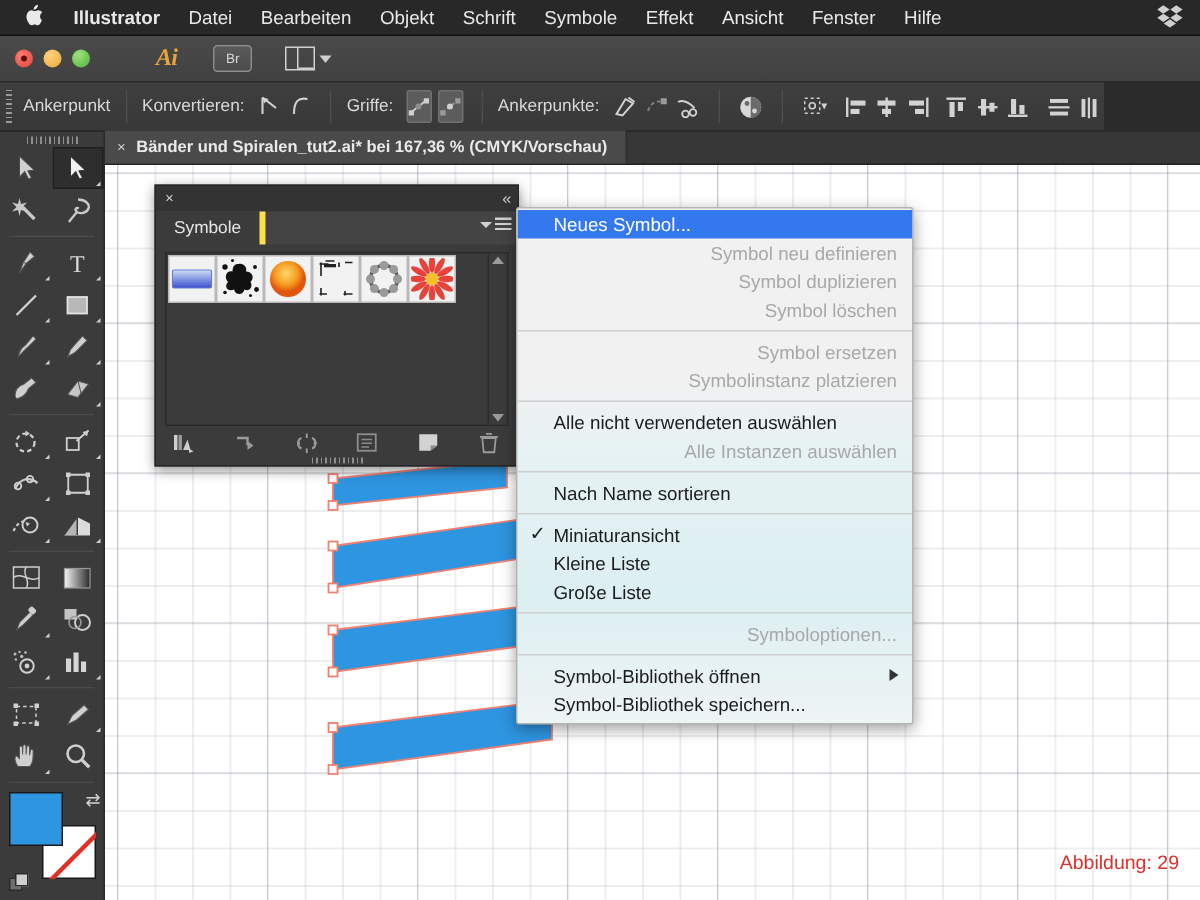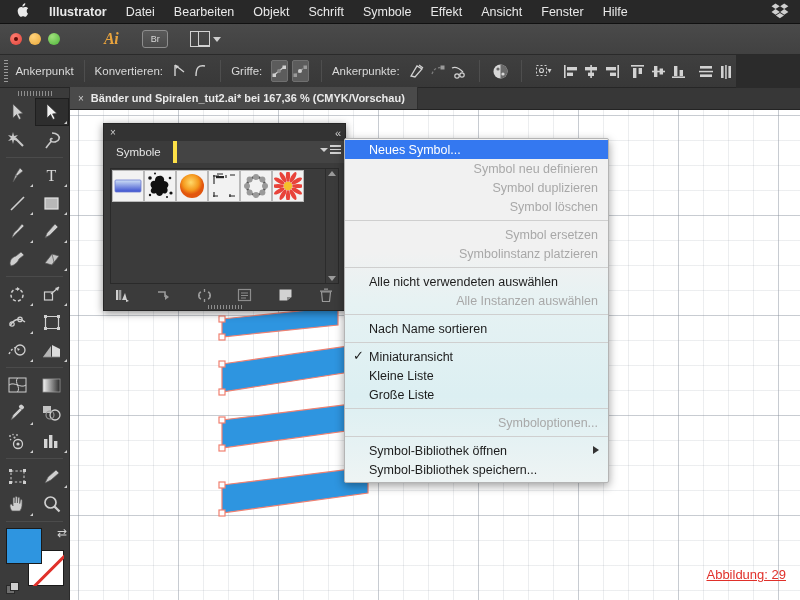--- a/index.html
+++ b/index.html
@@ -116,21 +116,21 @@
       linear-gradient(to bottom, rgba(150,160,170,.18) 1px, transparent 1px),
       linear-gradient(to right, rgba(120,130,145,.33) 1px, transparent 1px),
       linear-gradient(to bottom, rgba(120,130,145,.33) 1px, transparent 1px);
     background-size: 25px 25px, 25px 25px, 100px 100px, 100px 100px;
     background-position: 8px 5px, 8px 5px, 8px 5px, 8px 5px;
     overflow:hidden;
   }
   .ribbon { position:absolute; }
   .ribbon svg { display:block; overflow:visible; }
   .fig-label {
-    position:absolute; right:14px; bottom:18px; color:#e0302a; font-size:13px;text-decoration:underline;
+    position:absolute; right:14px; bottom:18px; color:#e0302a; font-size:13px;
   }
 
   
   .sympanel {
     position:absolute; left:103px; top:123px; width:243px; height:188px;
     background:#3b3b3b; border:1px solid #262626;
     box-shadow:0 2px 8px rgba(0,0,0,.45);
   }
   .sp-head { height:17px; background:#333; display:flex; align-items:center; justify-content:space-between;
              padding:0 6px; color:#cfcfcf; font-size:10px; }

